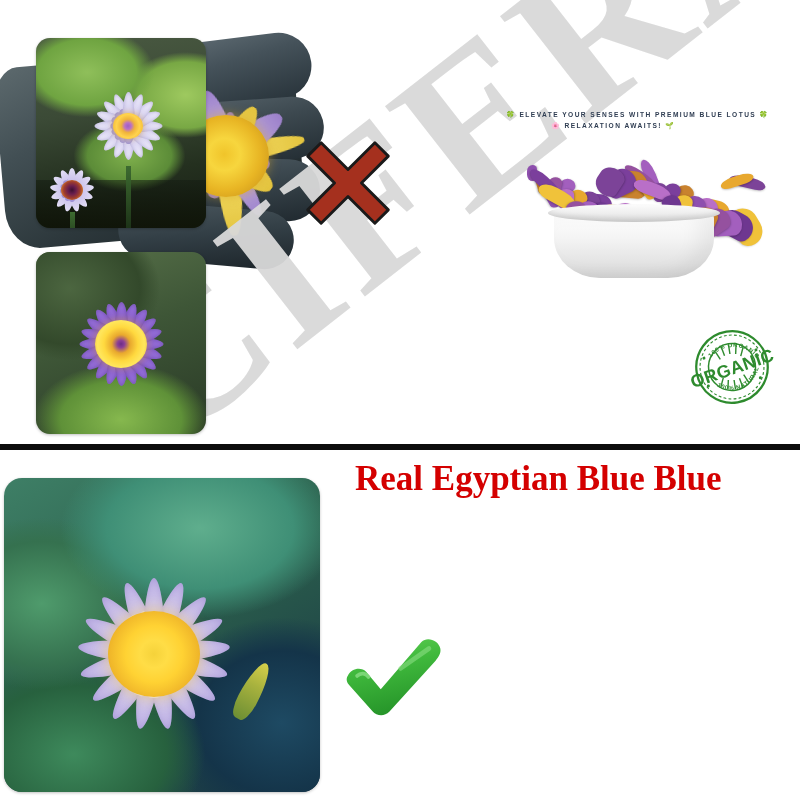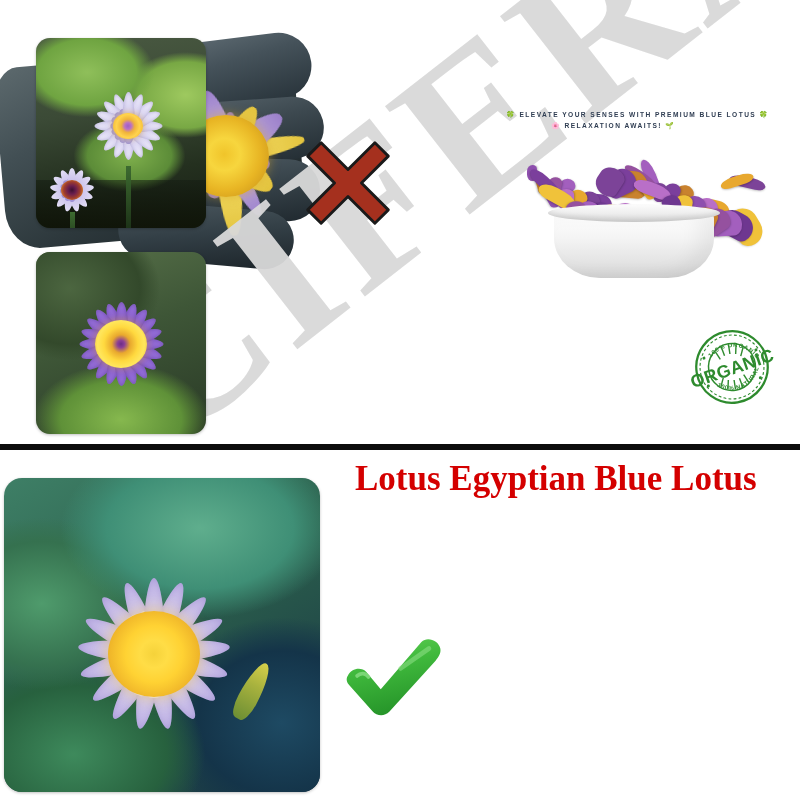--- a/index.html
+++ b/index.html
@@ -456,21 +456,21 @@
         <div class="pet" style="width: 24px; height: 120px; margin-left: -12px; margin-top: -120px; background: linear-gradient(rgb(189, 176, 228) 0%, rgb(216, 208, 240) 32%, rgb(238, 234, 250) 65%, rgb(249, 247, 254) 100%); border-radius: 50% 50% 38% 38% / 72% 72% 28% 28%; transform: rotate(105.882deg) translateY(44px);"></div>
         <div class="pet" style="width: 24px; height: 120px; margin-left: -12px; margin-top: -120px; background: linear-gradient(rgb(189, 176, 228) 0%, rgb(216, 208, 240) 32%, rgb(238, 234, 250) 65%, rgb(249, 247, 254) 100%); border-radius: 50% 50% 38% 38% / 72% 72% 28% 28%; transform: rotate(84.7059deg) translateY(44px);"></div>
         <div class="pet" style="width: 24px; height: 120px; margin-left: -12px; margin-top: -120px; background: linear-gradient(rgb(189, 176, 228) 0%, rgb(216, 208, 240) 32%, rgb(238, 234, 250) 65%, rgb(249, 247, 254) 100%); border-radius: 50% 50% 38% 38% / 72% 72% 28% 28%; transform: rotate(63.5294deg) translateY(44px);"></div>
         <div class="pet" style="width: 24px; height: 120px; margin-left: -12px; margin-top: -120px; background: linear-gradient(rgb(189, 176, 228) 0%, rgb(216, 208, 240) 32%, rgb(238, 234, 250) 65%, rgb(249, 247, 254) 100%); border-radius: 50% 50% 38% 38% / 72% 72% 28% 28%; transform: rotate(42.3529deg) translateY(44px);"></div>
         <div class="pet" style="width: 24px; height: 120px; margin-left: -12px; margin-top: -120px; background: linear-gradient(rgb(189, 176, 228) 0%, rgb(216, 208, 240) 32%, rgb(238, 234, 250) 65%, rgb(249, 247, 254) 100%); border-radius: 50% 50% 38% 38% / 72% 72% 28% 28%; transform: rotate(21.1765deg) translateY(44px);"></div>
         <div class="pet" style="width: 24px; height: 120px; margin-left: -12px; margin-top: -120px; background: linear-gradient(rgb(189, 176, 228) 0%, rgb(216, 208, 240) 32%, rgb(238, 234, 250) 65%, rgb(249, 247, 254) 100%); border-radius: 50% 50% 38% 38% / 72% 72% 28% 28%; transform: rotate(0deg) translateY(44px);"></div>
       <div class="core"></div>
     </div>
   </div>
 
-  <div class="headline" id="title-real">Lotus Egyptian Blue Lotus</div>
+  <div class="headline" id="title-real">Real Egyptian Blue Blue</div>
 
   <svg id="check-mark" viewBox="0 0 110 90">
     <defs>
       <linearGradient id="chkGrad" x1="0" y1="0" x2="0.3" y2="1">
         <stop offset="0%" stop-color="#63d256"></stop>
         <stop offset="45%" stop-color="#3fb83c"></stop>
         <stop offset="100%" stop-color="#27962a"></stop>
       </linearGradient>
     </defs>
     <path d="M6 46 C10 38 20 36 26 42 L41 60 L84 10 C90 4 102 8 104 17 C105 22 102 26 99 30 L50 84 C45 89 37 89 32 83 L8 56 C5 53 4 49 6 46 Z" fill="url(#chkGrad)"></path>

